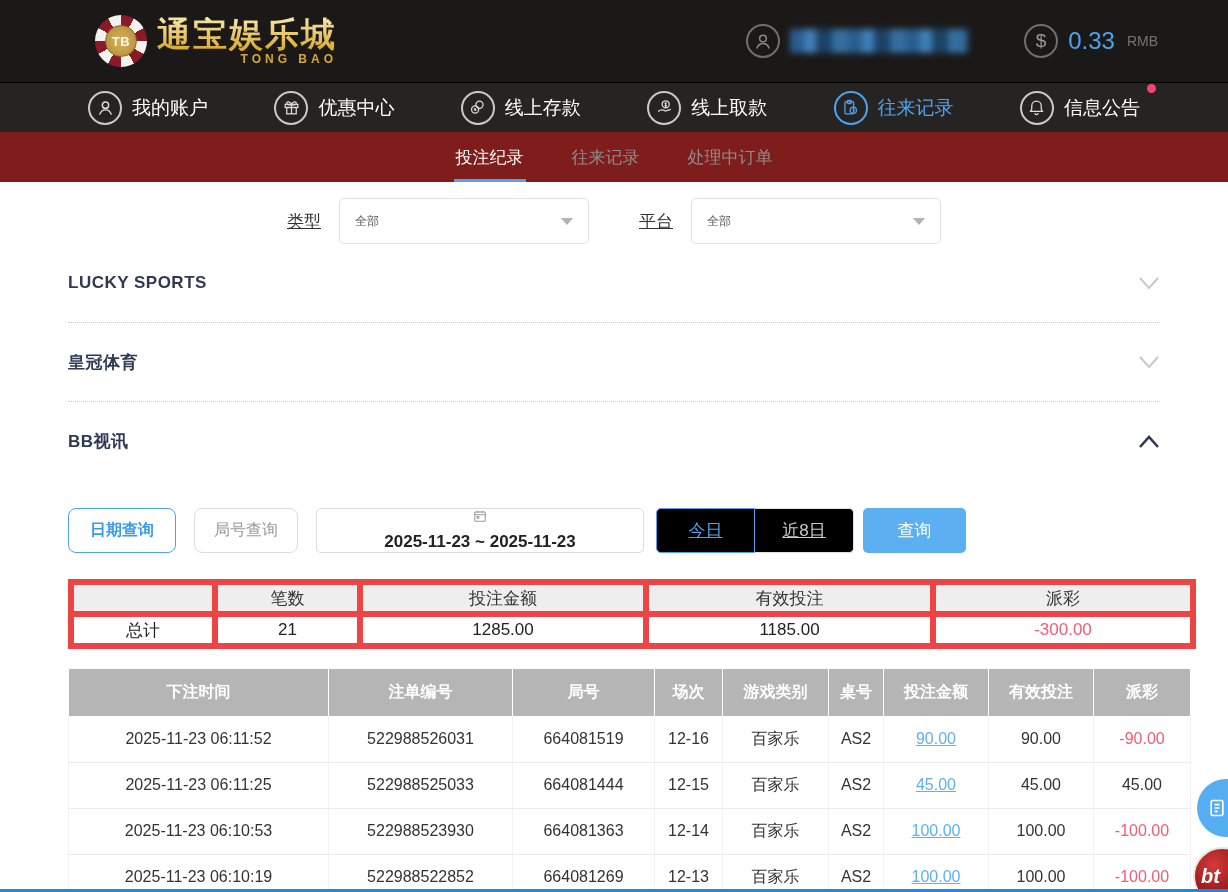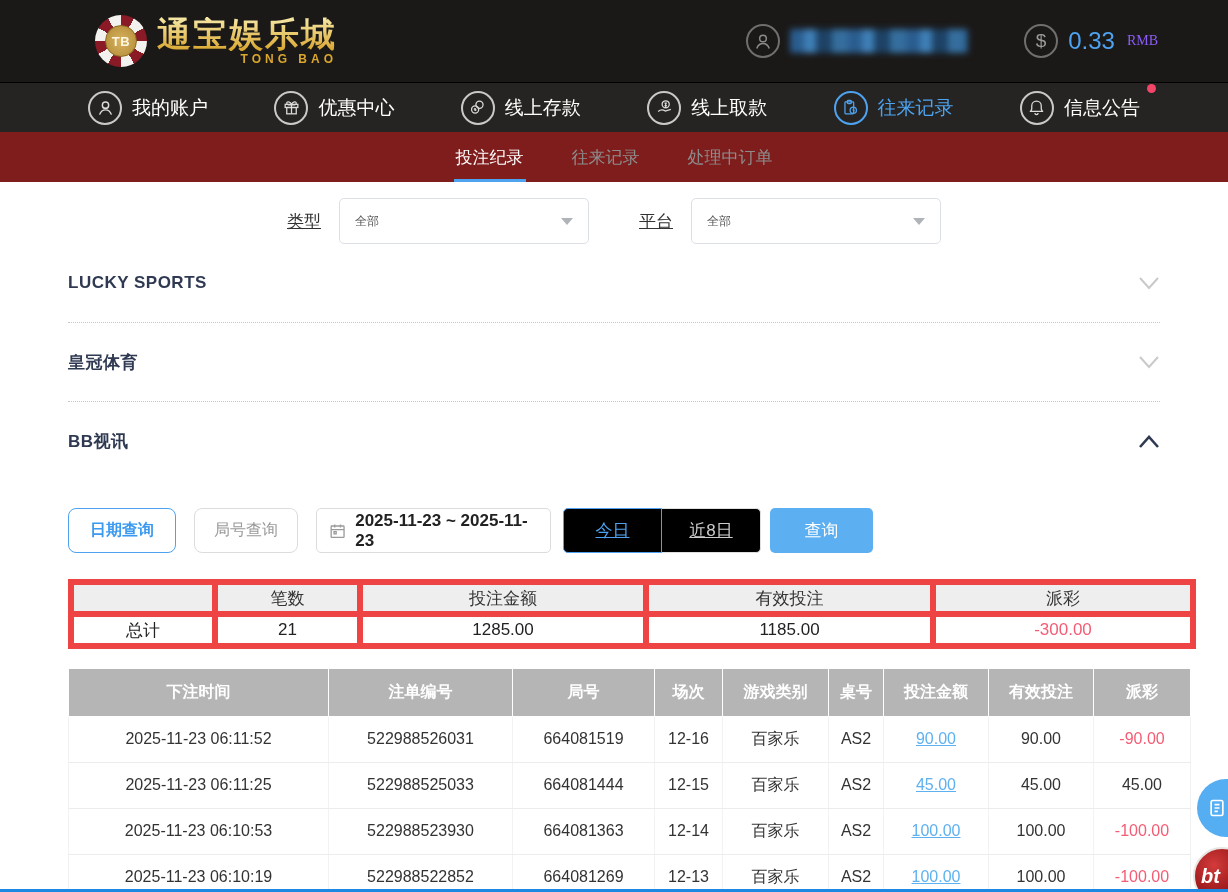--- a/index.html
+++ b/index.html
@@ -22,21 +22,21 @@
     letter-spacing:2px; }
   .logo-sub { font-size:12px; color:#d9a62e; letter-spacing:4px; font-weight:bold; margin-top:2px; text-align:right; }
   .header-right { margin-left:auto; margin-right:70px; display:flex; align-items:center; gap:56px; }
   .user-area { display:flex; align-items:center; gap:10px; }
   .circle-icon { width:34px; height:34px; border-radius:50%; border:2px solid #6f6f6f;
     display:flex; align-items:center; justify-content:center; color:#8a8a8a; flex:0 0 auto; }
   .blur-name { width:178px; height:24px; border-radius:2px; filter:blur(3px);
     background:repeating-linear-gradient(90deg,#2a5d8f 0 14px,#3f7fb6 14px 26px,#1d4265 26px 42px,#356e9e 42px 58px); }
   .balance-area { display:flex; align-items:center; gap:10px; }
   .balance-amount { color:#4da3f0; font-size:24px;text-align:center; }
-  .balance-cur { color:#8b5cf6; font-size:14px; margin-left:2px;font-family:Liberation Serif, serif; }
+  .balance-cur { color:#737373; font-size:14px; margin-left:2px; }
 
   
   .nav-bar { height:50px; background:#262422; border-top:1px solid #000;
     display:flex; align-items:center; justify-content:space-between; padding:4px 88px; }
   .nav-item { display:flex; align-items:center; gap:10px; color:#fff; font-size:19px; cursor:pointer; position:relative; }
   .nav-icon { width:34px; height:34px; border-radius:50%; border:2px solid #c9c9c9;
     display:flex; align-items:center; justify-content:center; color:#dcdcdc; }
   .nav-item.active { color:#4da3f0; }
   .nav-item.active .nav-icon { border-color:#4da3f0; color:#4da3f0; }
   .nav-badge { position:absolute; top:-7px; right:-16px; width:9px; height:9px; border-radius:50%; background:#f3456a; }
@@ -61,22 +61,22 @@
   .section-header { height:79px; display:flex; align-items:center; justify-content:space-between; cursor:pointer; }
   .section-title { font-size:17px; font-weight:bold; color:#2f3a52; letter-spacing:.5px; }
   .section-divider { border-bottom:1px dotted #c8c8c8; }
   .chev { width:22px; height:14px; }
 
   
   .query-row { display:flex; align-items:flex-end; margin-top:27px; }
   .btn { height:45px; display:flex; align-items:center; justify-content:center; font-size:16px; cursor:pointer; background:#fff; }
   .btn-date { width:108px; border:1px solid #4da3f0; border-radius:8px; color:#3b9af0; font-weight:bold; }
   .btn-round { width:104px; border:1px solid #dcdcdc; border-radius:8px; color:#999; margin-left:18px; }
-  .date-box { width:235px; height:45px; border:1px solid #dcdcdc; border-radius:5px; margin-left:18px;
-    display:flex; align-items:center; padding:0 12px; gap:9px; cursor:pointer; }
+  .date-box { width:328px; height:45px; border:1px solid #dcdcdc; border-radius:5px; margin-left:18px;
+    display:flex; align-items:center; padding:0 12px; gap:9px; cursor:pointer;flex-direction:column; }
   .date-text { font-size:17px; color:#222; font-weight:bold; }
   .btn-group { display:flex; margin-left:12px; }
   .bg-btn { width:99px; height:45px; display:flex; align-items:center; justify-content:center;
     font-size:17px; border:1px solid #e0e0e0; color:#ccc; cursor:pointer; background:#000000;text-decoration:underline; }
   .bg-btn.first { border-radius:5px 0 0 5px; border:1px solid #4da3f0; color:#4da3f0; }
   .bg-btn.mid { border-left:none; }
   .bg-btn.last { border-radius:0 5px 5px 0; border-left:none; }
   .btn-search { width:103px; border-radius:5px; background:#5cb0f2; color:#fff; margin-left:9px; border:none; font-size:17px; }
 
   

